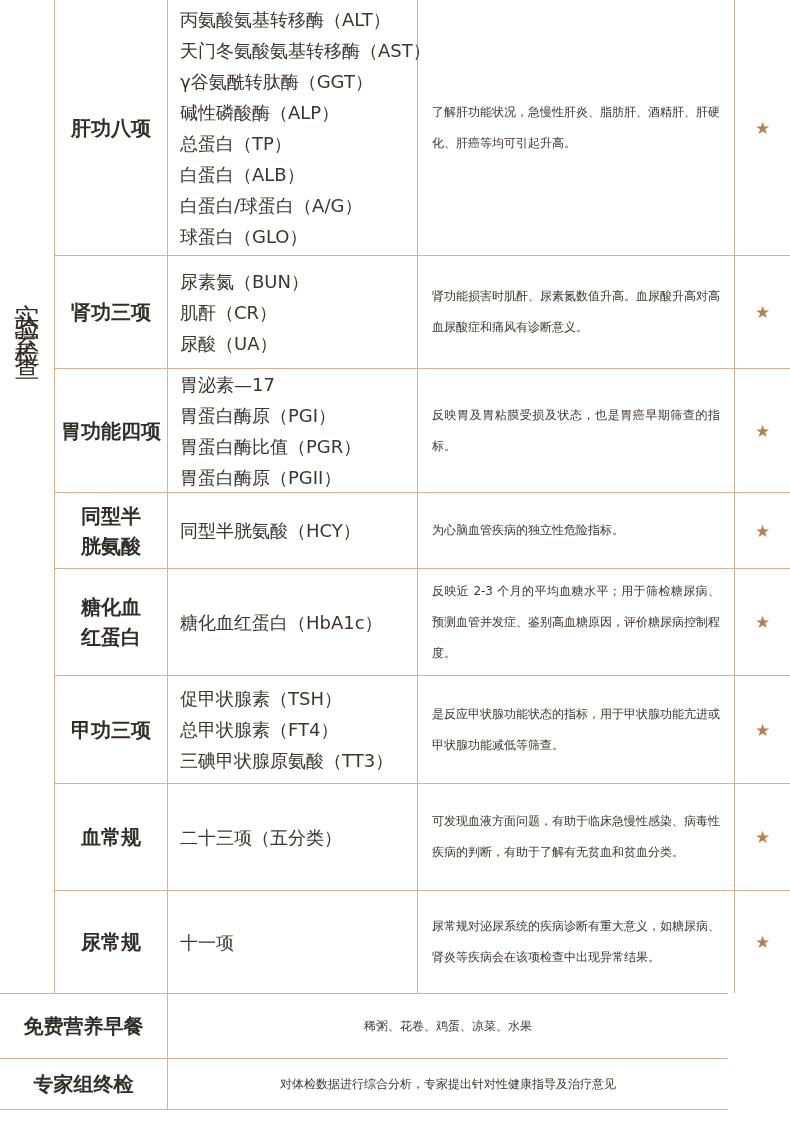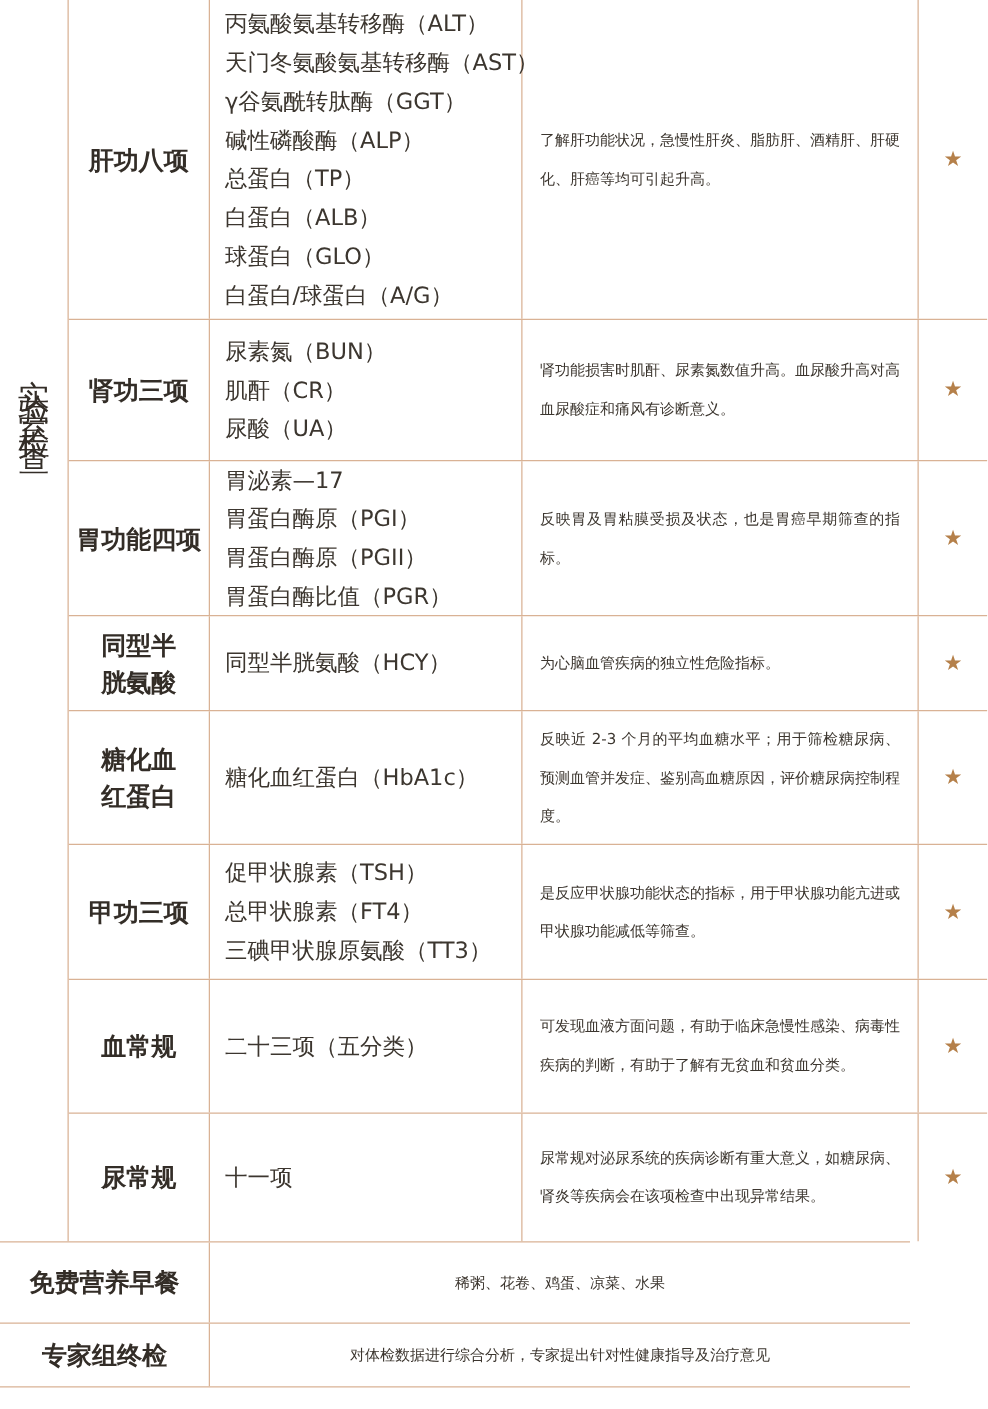--- a/index.html
+++ b/index.html
@@ -71,22 +71,22 @@
 
       <div class="row" style="height:255px">
         <div class="cat">肝功八项</div>
         <div class="items">
             <div>丙氨酸氨基转移酶（ALT）</div>
             <div>天门冬氨酸氨基转移酶（AST）</div>
             <div>γ谷氨酰转肽酶（GGT）</div>
             <div>碱性磷酸酶（ALP）</div>
             <div>总蛋白（TP）</div>
             <div>白蛋白（ALB）</div>
+            <div>白蛋白/球蛋白（A/G）</div>
             <div>球蛋白（GLO）</div>
-            <div>白蛋白/球蛋白（A/G）</div>
           </div>
         <div class="desc">了解肝功能状况，急慢性肝炎、脂肪肝、酒精肝、肝硬化、肝癌等均可引起升高。</div>
         <div class="star-cell">
             <span>★</span>
           </div>
       </div>
 
       <div class="row" style="height:113px">
         <div class="cat">肾功三项</div>
         <div class="items">
@@ -98,22 +98,22 @@
         <div class="star-cell">
             <span>★</span>
           </div>
       </div>
 
       <div class="row" style="height:124px">
         <div class="cat">胃功能四项</div>
         <div class="items">
             <div>胃泌素—17</div>
             <div>胃蛋白酶原（PGI）</div>
+            <div>胃蛋白酶比值（PGR）</div>
             <div>胃蛋白酶原（PGII）</div>
-            <div>胃蛋白酶比值（PGR）</div>
           </div>
         <div class="desc">反映胃及胃粘膜受损及状态，也是胃癌早期筛查的指标。</div>
         <div class="star-cell">
             <span>★</span>
           </div>
       </div>
 
       <div class="row" style="height:76px">
         <div class="cat">同型半
 胱氨酸</div>

